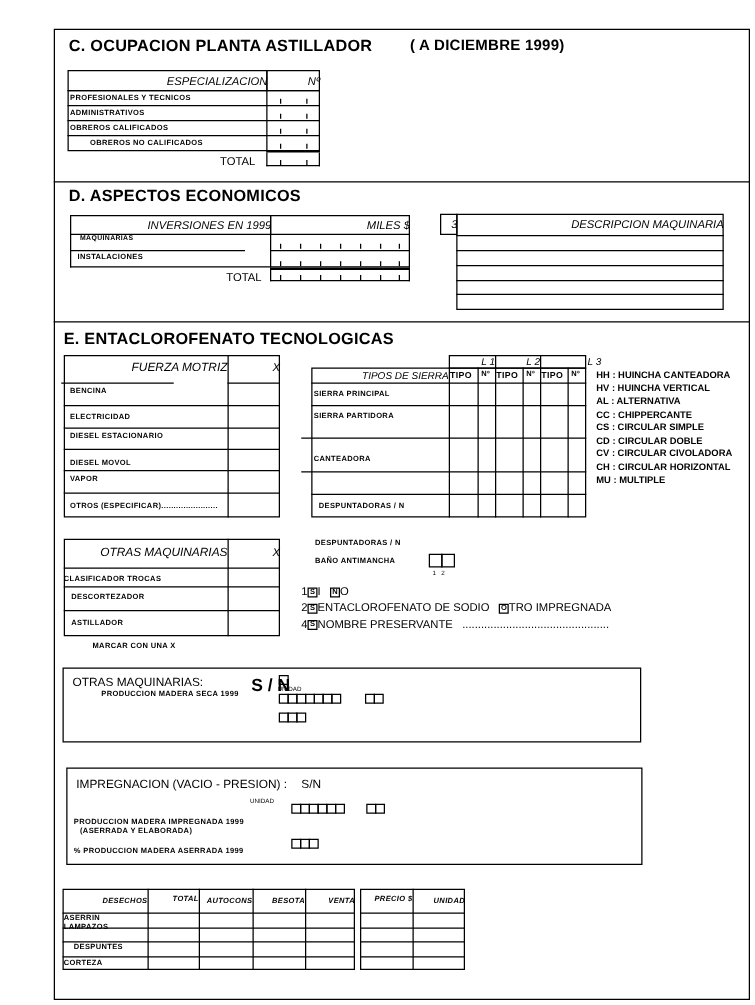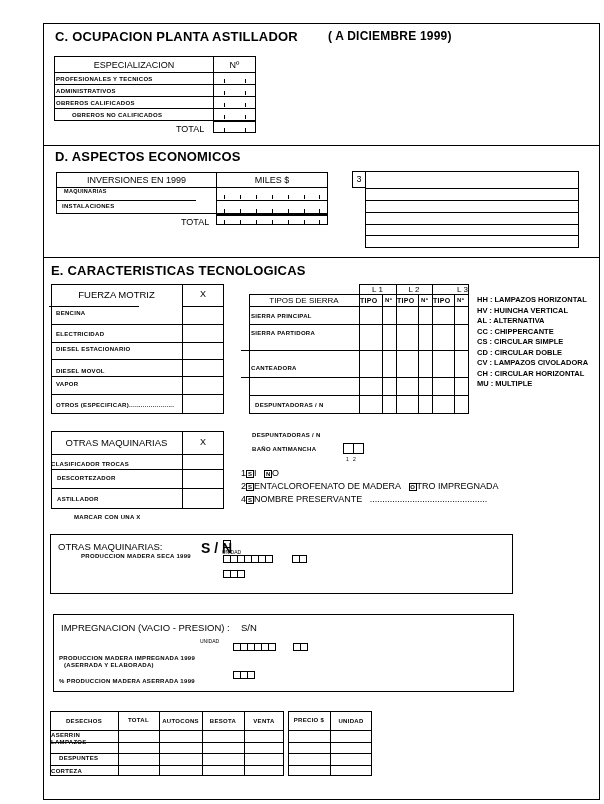--- a/index.html
+++ b/index.html
@@ -15,21 +15,21 @@
   .box { position:absolute; border:1px solid #000; box-sizing:border-box; }
   .hl { position:absolute; height:0; border-top:1px solid #000; }
   .vl { position:absolute; width:0; border-left:1px solid #000; }
   .ticks { position:absolute; display:flex; justify-content:space-around; align-items:flex-end; }
   .ticks span { display:block; width:0; height:4px; border-left:1px solid #000; }
   .sq { display:inline-block; width:8px; height:8px; border:1px solid #000; box-sizing:border-box; vertical-align:middle; }
   .sqrow { position:absolute; display:flex; }
   .sqrow .sq { margin-right:-1px; }
   .cbx { display:inline-block; width:8px; height:8px; border:1px solid #000; font-size:6px; line-height:7px; text-align:center; font-weight:bold; box-sizing:border-box; vertical-align:middle; }
   .legend div { font-size:7.5px; font-weight:bold; line-height:10.5px; white-space:nowrap; }
-  .center { text-align:center; }
+  .center { text-align:right;font-style:italic; }
 </style>
 </head>
 <body>
 
 <div class="frame"></div>
 <div class="hdiv" style="top:145px"></div>
 <div class="hdiv" style="top:257px"></div>
 
 <div class="sec-title" style="left:55px;top:29px">C. OCUPACION PLANTA ASTILLADOR</div>
 <div class="sec-title" style="left:328px;top:29px;font-size:12px">( A DICIEMBRE 1999)</div>
@@ -115,28 +115,29 @@
       <span></span>
       <span></span>
       <span></span>
     </div>
 </div>
 
 <div class="abs" style="left:352px;top:171px;width:227px;height:78px">
   <div class="box" style="left:0;top:0;width:14px;height:17px"></div>
   <div class="abs med center" style="left:0;top:3px;width:14px">3</div>
   <div class="box" style="left:13px;top:0;width:214px;height:77px"></div>
+  <div class="abs med center" style="left:13px;top:3px;width:214px">DESCRIPCION MAQUINARIA</div>
   <div class="hl" style="left:13px;top:17px;width:214px"></div>
   <div class="hl" style="left:13px;top:29px;width:214px"></div>
   <div class="hl" style="left:13px;top:41px;width:214px"></div>
   <div class="hl" style="left:13px;top:53px;width:214px"></div>
   <div class="hl" style="left:13px;top:64px;width:214px"></div>
 </div>
 
-<div class="sec-title" style="left:51px;top:263px">E. CARACTERISTICAS TECNOLOGICAS</div>
+<div class="sec-title" style="left:51px;top:263px">E. ENTACLOROFENATO TECNOLOGICAS</div>
 
 <div class="abs" style="left:51px;top:284px;width:173px;height:130px">
   <div class="box" style="left:0;top:0;width:173px;height:130px"></div>
   <div class="vl" style="left:131px;top:0;height:130px"></div>
   <div class="abs med center" style="left:0;top:5px;width:131px;font-size:9.5px">FUERZA MOTRIZ</div>
   <div class="abs med center" style="left:131px;top:5px;width:42px">X</div>
   <div class="hl" style="left:-2px;top:22px;width:90px"></div>
     <div class="hl" style="left:131px;top:22px;width:42px"></div>
   <div class="hl" style="left:0;top:40px;width:173px"></div>
   <div class="hl" style="left:0;top:58px;width:173px"></div>
@@ -182,27 +183,27 @@
   <div class="hl" style="left:-8px;top:93px;width:228px"></div>
   <div class="hl" style="left:0;top:111px;width:220px"></div>
   <div class="abs tiny" style="left:2px;top:29px">SIERRA PRINCIPAL</div>
   <div class="abs tiny" style="left:2px;top:46px">SIERRA PARTIDORA</div>
   <div class="abs tiny" style="left:2px;top:81px">CANTEADORA</div>
   <div class="abs tiny" style="left:6px;top:118px">DESPUNTADORAS / N</div>
   <div class="abs" style="left:111px;top:23px;width:109px;height:88px"></div>
 </div>
 
 <div class="abs legend" style="left:477px;top:295px">
-  <div>HH : LAMPAZOS HORIZONTAL</div>
+  <div>HH : HUINCHA CANTEADORA</div>
   <div>HV : HUINCHA VERTICAL</div>
   <div>AL : ALTERNATIVA</div>
   <div>CC : CHIPPERCANTE</div>
   <div>CS : CIRCULAR SIMPLE</div>
   <div>CD : CIRCULAR DOBLE</div>
-  <div>CV : LAMPAZOS CIVOLADORA</div>
+  <div>CV : CIRCULAR CIVOLADORA</div>
   <div>CH : CIRCULAR HORIZONTAL</div>
   <div>MU : MULTIPLE</div>
 </div>
 
 <div class="abs" style="left:51px;top:431px;width:138px;height:78px">
   <div class="box" style="left:0;top:0;width:173px;height:78px"></div>
   <div class="vl" style="left:131px;top:0;height:78px"></div>
   <div class="abs med center" style="left:0;top:6px;width:131px;font-size:9.5px">OTRAS MAQUINARIAS</div>
   <div class="abs med center" style="left:131px;top:6px;width:42px">X</div>
   <div class="hl" style="left:0;top:23px;width:173px"></div>
@@ -222,21 +223,21 @@
 <div class="sqrow" style="left:343px;top:443px">
   <span class="sq" style="width:11px;height:11px"></span>
   <span class="sq" style="width:11px;height:11px"></span>
 </div>
 <div class="abs" style="left:346px;top:456px;font-size:5px"><span>1</span>&nbsp;&nbsp;&nbsp;<span>2</span></div>
 
 <div class="abs med" style="left:241px;top:468px">
   <span>1</span><span class="cbx">S</span><span>I</span>&nbsp;&nbsp;&nbsp;<span class="cbx">N</span><span>O</span>
 </div>
 <div class="abs med" style="left:241px;top:481px">
-  <span>2</span><span class="cbx">S</span><span>ENTACLOROFENATO DE MADERA</span>&nbsp;&nbsp;&nbsp;<span class="cbx">O</span><span>TRO IMPREGNADA</span>
+  <span>2</span><span class="cbx">S</span><span>ENTACLOROFENATO DE SODIO</span>&nbsp;&nbsp;&nbsp;<span class="cbx">O</span><span>TRO IMPREGNADA</span>
 </div>
 <div class="abs med" style="left:241px;top:494px">
   <span>4</span><span class="cbx">S</span><span>NOMBRE PRESERVANTE</span>&nbsp;&nbsp;&nbsp;<span>...............................................</span>
 </div>
 
 <div class="box" style="left:50px;top:534px;width:463px;height:60px">
   <div class="abs med" style="left:7px;top:6px;font-size:9.5px">OTRAS MAQUINARIAS:</div>
   <div class="abs" style="left:150px;top:5px;font-size:14px;font-weight:bold">S / N</div>
   <div class="abs" style="left:171px;top:14px;font-size:5px">UNIDAD</div>
   <div class="sqrow" style="left:172px;top:5px">

